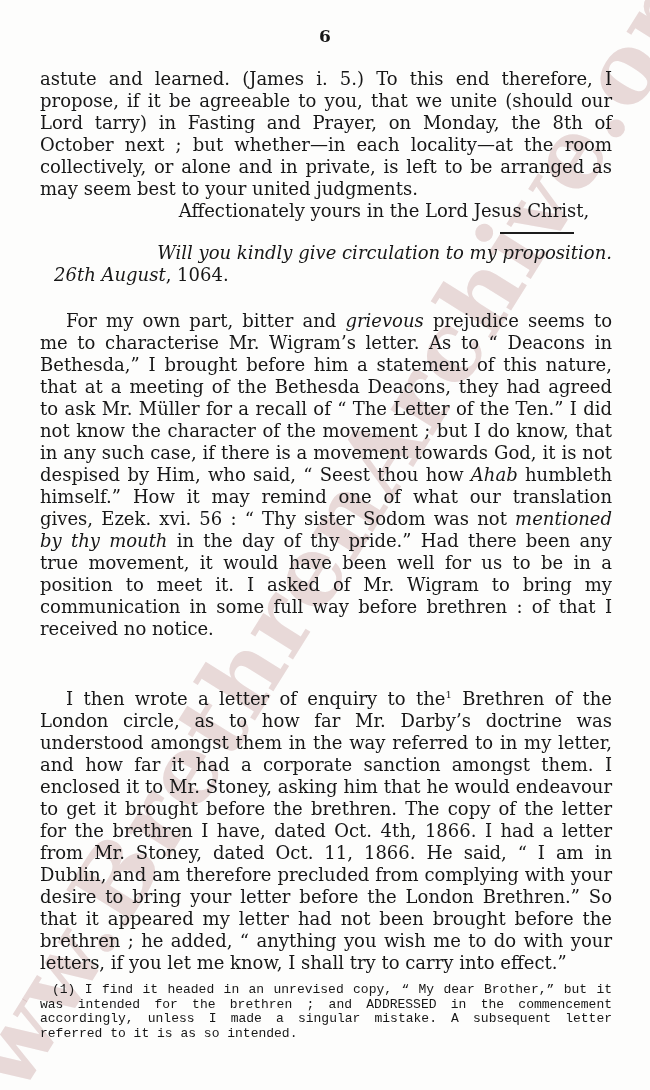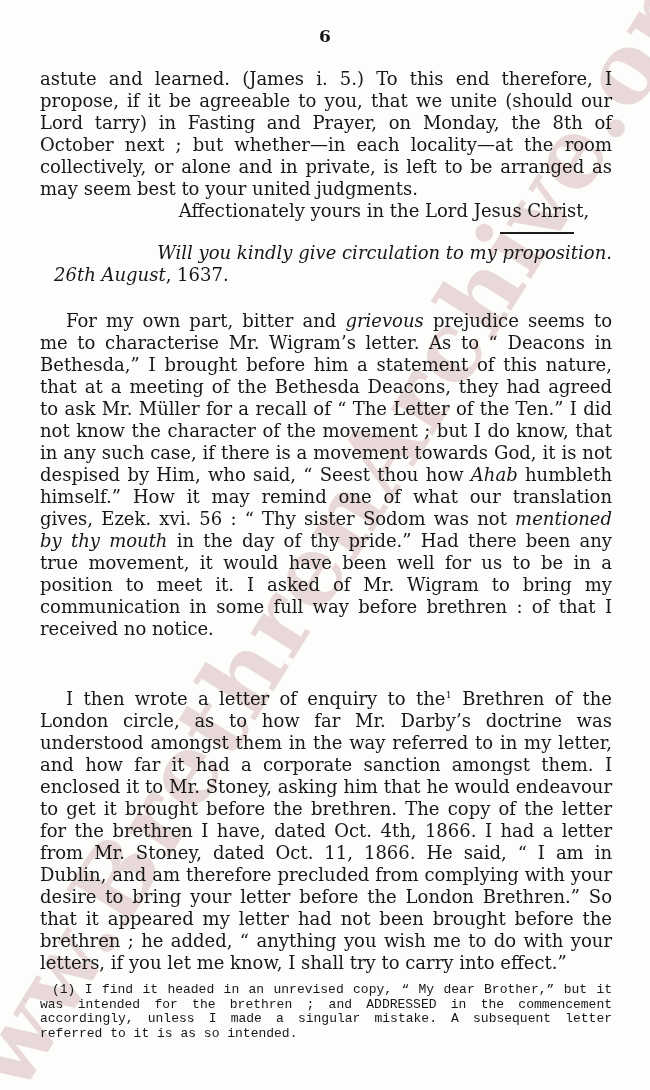--- a/index.html
+++ b/index.html
@@ -81,18 +81,18 @@
 <div class="page">
   <div class="watermark">www.BrethrenArchive.org</div>
   <div class="page-number">6</div>
   <div class="content">
       <p class="opening"><span>astute and learned.  (James i. 5.)  To this end therefore, I propose, if it be agreeable to you, that we unite (should our Lord tarry) in Fasting and Prayer, on Monday, the 8th of October next ; but whether—in each locality—at the room collectively, or alone and in private, is left to be arranged as may seem best to your united judgments.</span></p>
       <p class="signature"><span>Affectionately yours in the Lord Jesus Christ,</span></p>
       <div class="rule-wrap">
         <div class="rule"></div>
       </div>
       <p class="plain"><span>Will you kindly give circulation to my proposition.</span></p>
-      <p class="date"><span class="it">26th August</span><span>, 1637.</span></p>
+      <p class="date"><span class="it">26th August</span><span>, 1064.</span></p>
       <p class="body first"><span>For my own part, bitter and </span><span class="it">grievous</span><span> prejudice seems to me to characterise Mr. Wigram’s letter.  As to “ Deacons in Bethesda,” I brought before him a statement of this nature, that at a meeting of the Bethesda Deacons, they had agreed to ask Mr. Müller for a recall of “ The Letter of the Ten.”  I did not know the character of the movement ;  but I do know, that in any such case, if there is a movement towards God, it is not despised by Him, who said, “ Seest thou how </span><span class="it">Ahab</span><span> humbleth himself.”  How it may remind one of what our translation gives, Ezek. xvi. 56 :  “ Thy sister Sodom was not </span><span class="it">mentioned by thy mouth</span><span> in the day of thy pride.”  Had there been any true movement, it would have been well for us to be in a position to meet it.  I asked of Mr. Wigram to bring my communication in some full way before brethren :  of that I received no notice.</span></p>
       <p class="body"><span>I then wrote a letter of enquiry to the</span><sup class="fnref">1</sup><span> Brethren of the London circle, as to how far Mr. Darby’s doctrine was understood amongst them in the way referred to in my letter, and how far it had a corporate sanction amongst them.  I enclosed it to Mr. Stoney, asking him that he would endeavour to get it brought before the brethren.  The copy of the letter for the brethren I have, dated Oct. 4th, 1866.  I had a letter from Mr. Stoney, dated Oct. 11, 1866.  He said, “ I am in Dublin, and am therefore precluded from complying with your desire to bring your letter before the London Brethren.”  So that it appeared my letter had not been brought before the brethren ;  he added, “ anything you wish me to do with your letters, if you let me know, I shall try to carry into effect.”</span></p>
       <p class="footnote"><span>(1) I find it headed in an unrevised copy, “ My dear Brother,” but it was intended for the brethren ;  and ADDRESSED in the commencement accordingly, unless I made a singular mistake.  A subsequent letter referred to it is as so intended.</span></p>
     </div>
 </div>
 
 </body></html>

